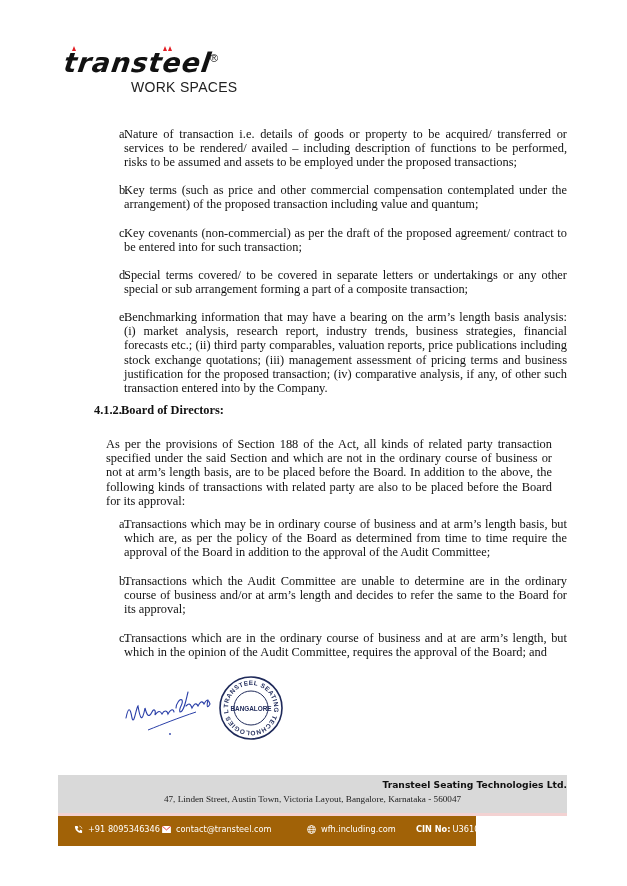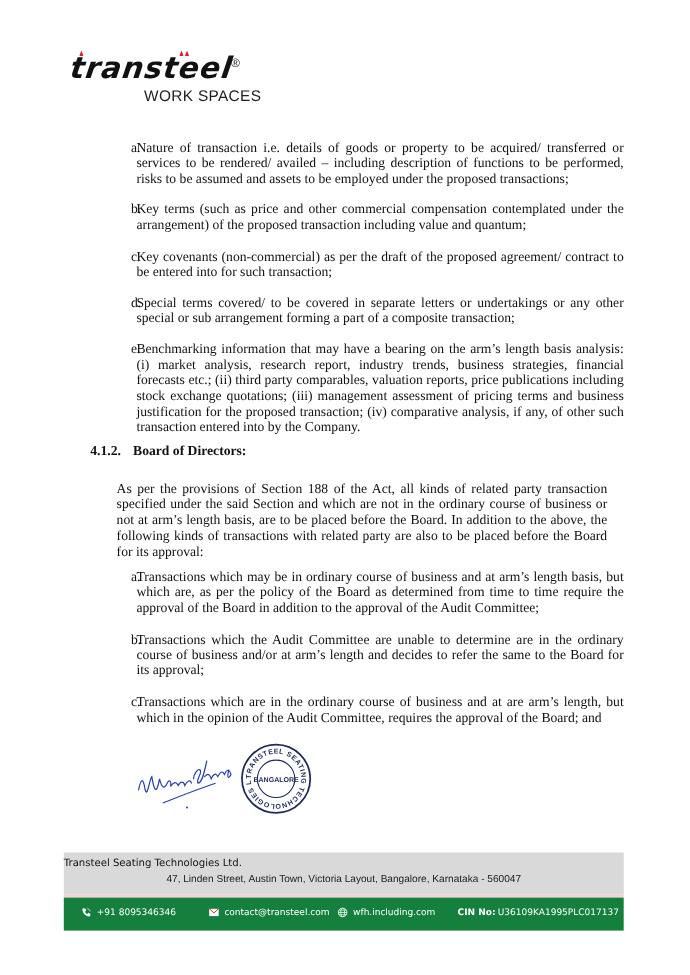--- a/index.html
+++ b/index.html
@@ -12,34 +12,34 @@
   .logo-reg { position:absolute; left:146px; top:4px; font-family:"Liberation Sans", sans-serif; font-size:11px; color:#111; }
   .logo-sub { position:absolute; left:67px; top:31px; font-family:"Liberation Sans", sans-serif; font-size:14px; color:#222; letter-spacing:0.3px; }
   .logo-tick { position:absolute; width:4px; height:5px; background:#e31e24; clip-path:polygon(0 100%,50% 0,100% 100%); }
 
   
   .doc { font-size:12.4px; line-height:14.2px; text-align:justify; }
   .item { position:absolute; left:119px; width:448px; }
   .item .lbl { position:absolute; left:0; top:0; width:18px; }
   .item .txt { margin-left:5px; text-align:justify; text-align-last:left; }
   .heading { position:absolute; left:82px; top:403px; font-weight:bold; font-size:12.4px; }
-  .heading .num { position:absolute; left:0; }
+  .heading .num { position:absolute; left:12px; }
   .heading .ttl { position:absolute; left:39px; white-space:nowrap; }
   .para { position:absolute; left:106px; top:437px; width:446px; text-align:justify; text-align-last:left; }
 
   
   .sig { left:118px; top:678px; width:105px; height:60px; }
   .stamp { left:218px; top:675px; width:66px; height:66px; }
 
   
   .foot-grey { left:58px; top:775px; width:509px; height:38px; background:#d9d9d9; }
-  .foot-red { left:58px; top:816px; width:509px; height:30px; background:#15803d;text-align:right; }
+  .foot-red { left:58px; top:816px; width:418px; height:30px; background:#a16207;text-align:right; }
   .foot-strip { left:58px; top:813px; width:509px; height:3px; background:#f3d2d2; }
-  .foot-co { position:absolute; left:0; width:100%; top:4px; text-align:left; font-family:"DejaVu Sans", sans-serif; font-weight:normal; font-size:9.2px; color:#111; }
-  .foot-addr { position:absolute; left:0; width:100%; top:19px; text-align:center; font-family:Liberation Sans, sans-serif; font-size:9.2px; color:#222; }
+  .foot-co { position:absolute; left:0; width:100%; top:4px; text-align:right; font-family:"DejaVu Sans", sans-serif; font-weight:bold; font-size:9.2px; color:#111; }
+  .foot-addr { position:absolute; left:0; width:100%; top:19px; text-align:center; font-family:Liberation Serif, serif; font-size:9.2px; color:#222; }
   .foot-item { position:absolute; top:8px; font-family:"DejaVu Sans", sans-serif; font-size:8.2px; color:#fff; white-space:nowrap; display:flex; align-items:center; gap:5px; }
   .foot-item svg { display:block; }
   .cin-lbl { font-weight:bold; }
 </style>
 </head>
 <body>
 
 <div class="abs logo">
   <span class="logo-word">transteel</span>
   <span class="logo-tick" style="left:8px;top:-2px;"></span>
@@ -116,21 +116,21 @@
 </div>
 <div class="abs foot-strip"></div>
 <div class="abs foot-red">
   <div class="foot-item" style="left:16px;">
     <svg width="9" height="9" viewBox="0 0 10 10">
       <path d="M2,1 L4,1 L4.8,3.2 L3.6,4.2 C4.2,5.4 4.8,6 6,6.6 L7,5.4 L9,6.2 L9,8.2 C9,8.8 8.5,9 8,9 C4,8.6 1.4,6 1,2 C1,1.5 1.3,1 2,1 Z" fill="#fff"></path>
       <path d="M6,1.2 C7.6,1.6 8.4,2.4 8.8,4" stroke="#fff" stroke-width="0.8" fill="none"></path>
     </svg>
     <span>+91 8095346346</span>
   </div>
-  <div class="foot-item" style="left:132px;">
+  <div class="foot-item" style="left:104px;">
     <svg width="9" height="7" viewBox="0 0 10 8">
       <rect x="0" y="0" width="10" height="8" fill="#fff"></rect>
       <path d="M0,0 L5,4.5 L10,0" stroke="#e61e2a" stroke-width="1" fill="none"></path>
     </svg>
     <span>contact@transteel.com</span>
   </div>
   <div class="foot-item" style="left:249px;">
     <svg width="9" height="9" viewBox="0 0 10 10">
       <circle cx="5" cy="5" r="4.4" fill="none" stroke="#fff" stroke-width="0.9"></circle>
       <ellipse cx="5" cy="5" rx="2" ry="4.4" fill="none" stroke="#fff" stroke-width="0.8"></ellipse>

